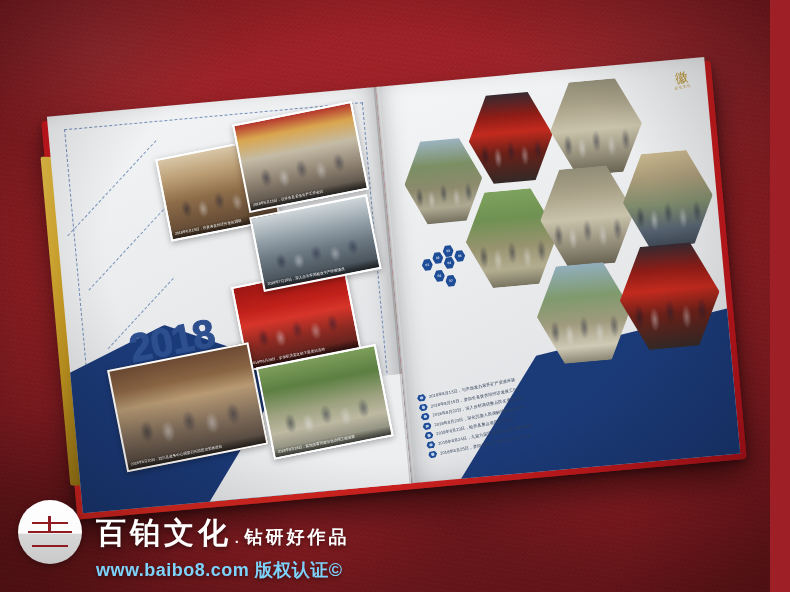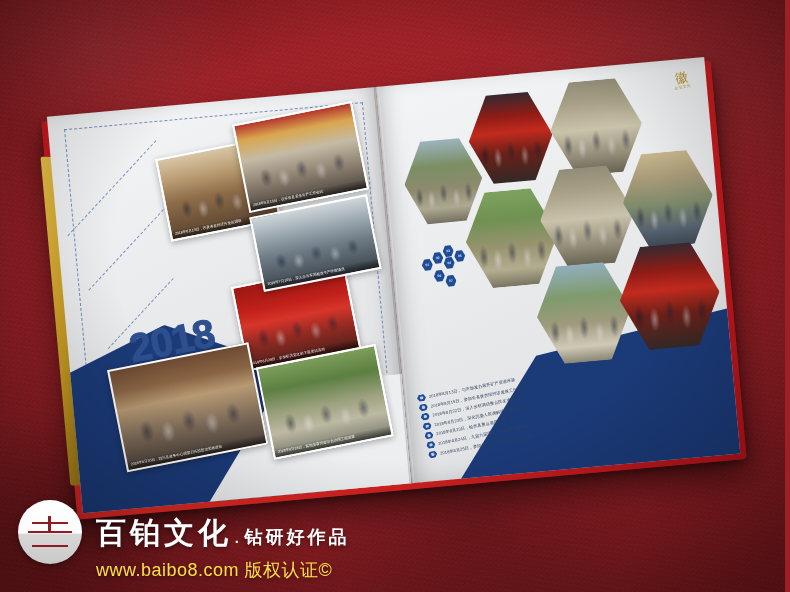--- a/index.html
+++ b/index.html
@@ -1,21 +1,21 @@
 <!DOCTYPE html>
 <html><head>
 <meta charset="utf-8">
 <style>
   html,body{margin:0;padding:0;}
   body{
     width:790px;height:592px;overflow:hidden;
     font-family:"Liberation Sans","DejaVu Sans",sans-serif;
     background:#9e1f26;
   }
-  .stage{position:relative;width:770px;height:592px;overflow:hidden;padding-left:15px;}
+  .stage{position:relative;width:770px;height:592px;overflow:hidden;}
 
   
   .backdrop{position:absolute;inset:0;
     background:
       radial-gradient(ellipse 240px 180px at 12% 8%, rgba(255,255,255,.055), rgba(0,0,0,0) 60%),
       radial-gradient(ellipse 300px 200px at 85% 14%, rgba(255,255,255,.05), rgba(0,0,0,0) 62%),
       radial-gradient(ellipse 260px 200px at 60% 88%, rgba(0,0,0,.22), rgba(0,0,0,0) 65%),
       radial-gradient(ellipse 200px 160px at 8% 86%, rgba(0,0,0,.2), rgba(0,0,0,0) 66%),
       radial-gradient(ellipse 520px 420px at 50% 45%, #b0262d 0%, #9c2026 55%, #7e181d 100%);
   }
@@ -137,21 +137,21 @@
   .wm-circle{width:64px;height:64px;border-radius:50%;
     background:linear-gradient(180deg,#ffffff 0%,#fbfbfb 52%,#d7d7d7 53%,#c9c9c9 100%);
     position:relative;flex:none;box-shadow:0 2px 6px rgba(0,0,0,.35);}
   .wm-circle i{position:absolute;background:#8e1c22;display:block;}
   .wm-txt .l1{display:flex;align-items:baseline;color:#fff;}
   .wm-txt .big{font-size:30px;font-weight:700;letter-spacing:4px;
     text-shadow:0 2px 4px rgba(0,0,0,.45);}
   .wm-txt .dot{font-size:20px;margin:0 5px 0 2px;}
   .wm-txt .small{font-size:18px;letter-spacing:3px;font-weight:700;
     text-shadow:0 2px 4px rgba(0,0,0,.45);margin-top:43px;}
-  .wm-txt .l2{font-size:18px;font-weight:400;color:#fde047;letter-spacing:.5px;margin-top:4px;
+  .wm-txt .l2{font-size:18px;font-weight:700;color:#7dd3fc;letter-spacing:.5px;margin-top:4px;
     text-shadow:0 2px 4px rgba(0,0,0,.45);}
 </style>
 </head>
 <body>
 
 <div class="stage">
 
   <div class="backdrop"></div>
   <div class="grain"></div>
 

